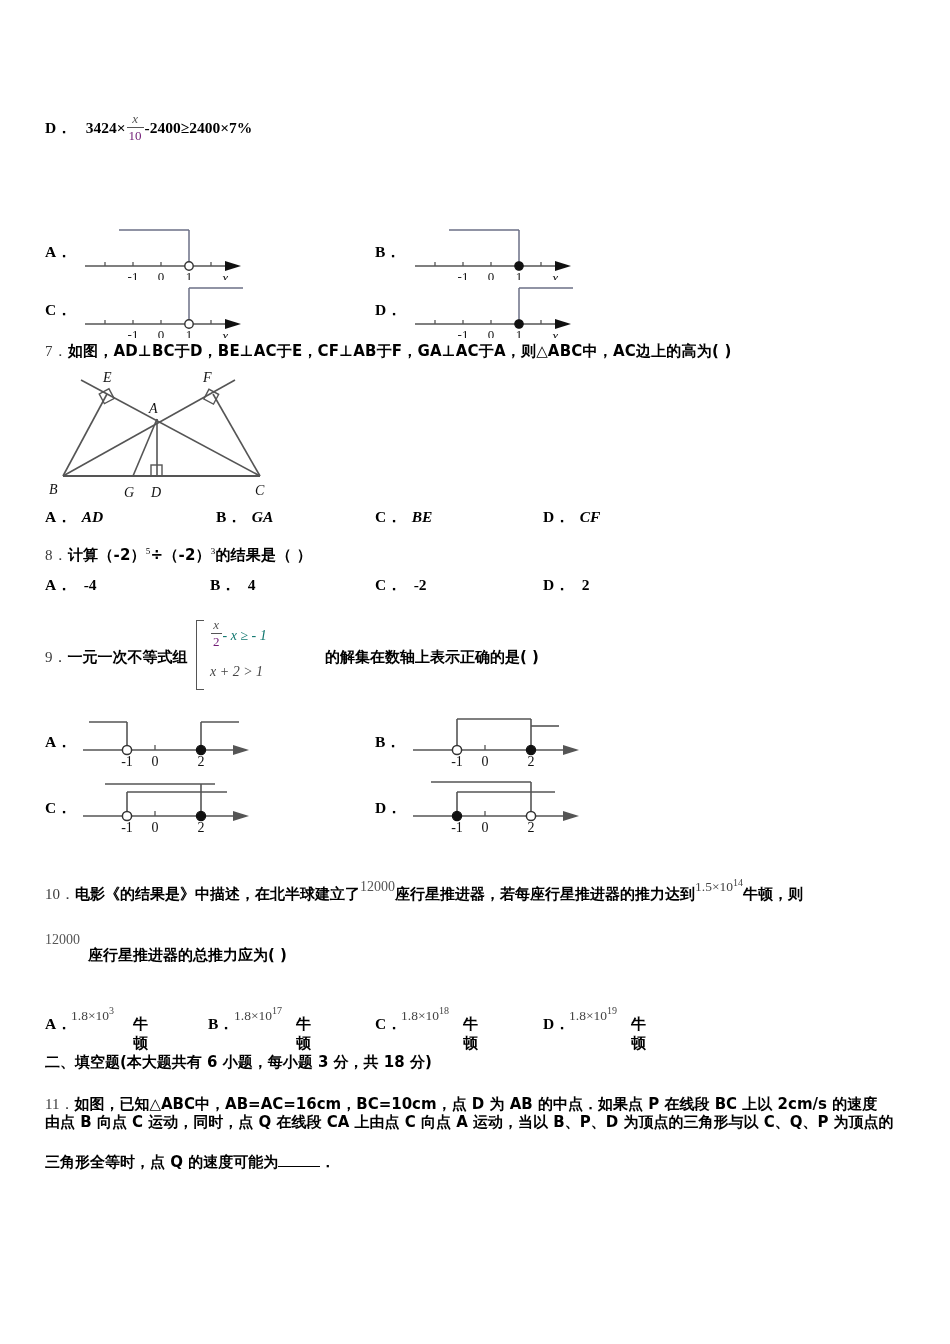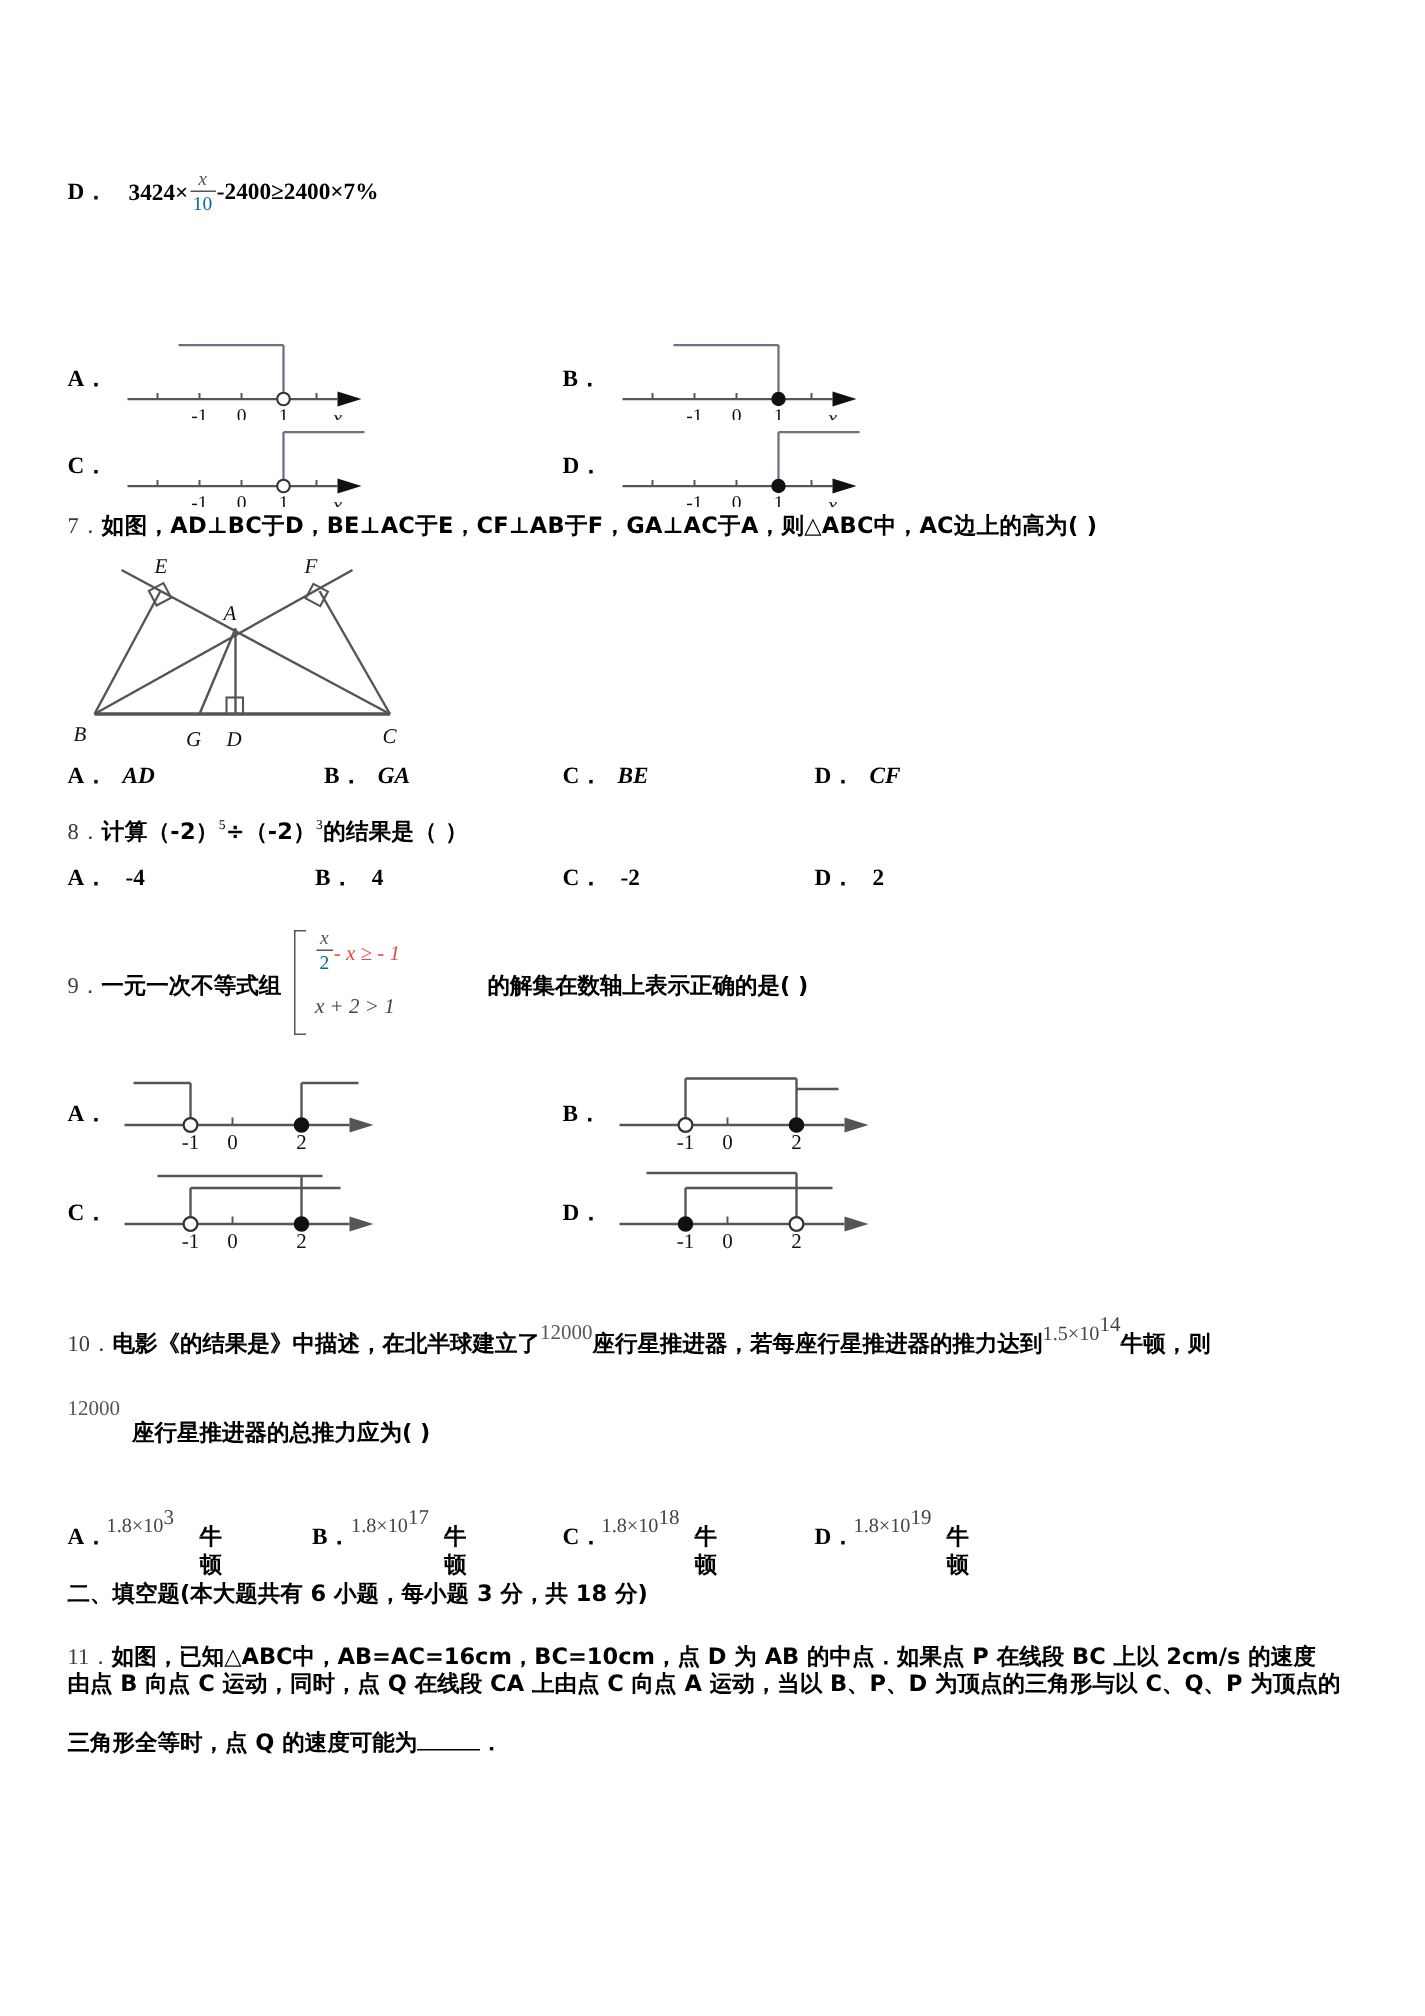--- a/index.html
+++ b/index.html
@@ -83,31 +83,31 @@
   }
   .frac .bar {
     display: block;
     border-top: 1.2px solid #555;
     margin: 1px 0;
   }
   .frac .den {
     display: block;
     font-size: 13px;
     padding: 0 2px;
-    color: #0369a1;
+    color: #701a75;
   }
   .supsmall { font-size: 9px; vertical-align: super; }
 
   .sci {
     font-family: "Liberation Serif", serif;
     font-size: 13.5px;
     color: #444;
     font-style: normal;
   }
-  .sci .e { font-size: 14px; vertical-align: super; }
+  .sci .e { font-size: 10px; vertical-align: super; }
 
   .bignum {
     font-family: "Liberation Serif", serif;
     font-size: 14px;
     color: #555;
   }
 
   
   .nl { position: absolute; }
 
@@ -292,21 +292,21 @@
     <span class="optplain" style="margin-left:8px;">2</span>
   </div>
 
   <div class="blk" style="left:45px; top:648px;">
     <span class="qnum">9．</span><span class="cn">一元一次不等式组</span>
   </div>
 
   <div class="blk" style="left:196px; top:618px; width:120px; height:72px;">
     <div style="position:absolute; left:0; top:2px; width:7px; height:68px; border-left:1.3px solid #555; border-top:1.3px solid #555; border-bottom:1.3px solid #555;"></div>
     <div style="position:absolute; left:14px; top:0px; font-size:14px;">
-      <span class="frac"><span class="num">x</span><span class="bar"></span><span class="den">2</span></span><span class="mib" style="font-size:14px; color:#ef4444;">- x ≥ - 1</span>
+      <span class="frac"><span class="num">x</span><span class="bar"></span><span class="den">2</span></span><span class="mib" style="font-size:14px; color:#0f766e;">- x ≥ - 1</span>
     </div>
     <div style="position:absolute; left:14px; top:46px; font-size:14px;">
       <span class="mib" style="font-size:14px; color:#444;">x + 2 &gt; 1</span>
     </div>
   </div>
 
   <div class="blk" style="left:325px; top:648px;">
     <span class="cn">的解集在数轴上表示正确的是(  )</span>
   </div>
 

